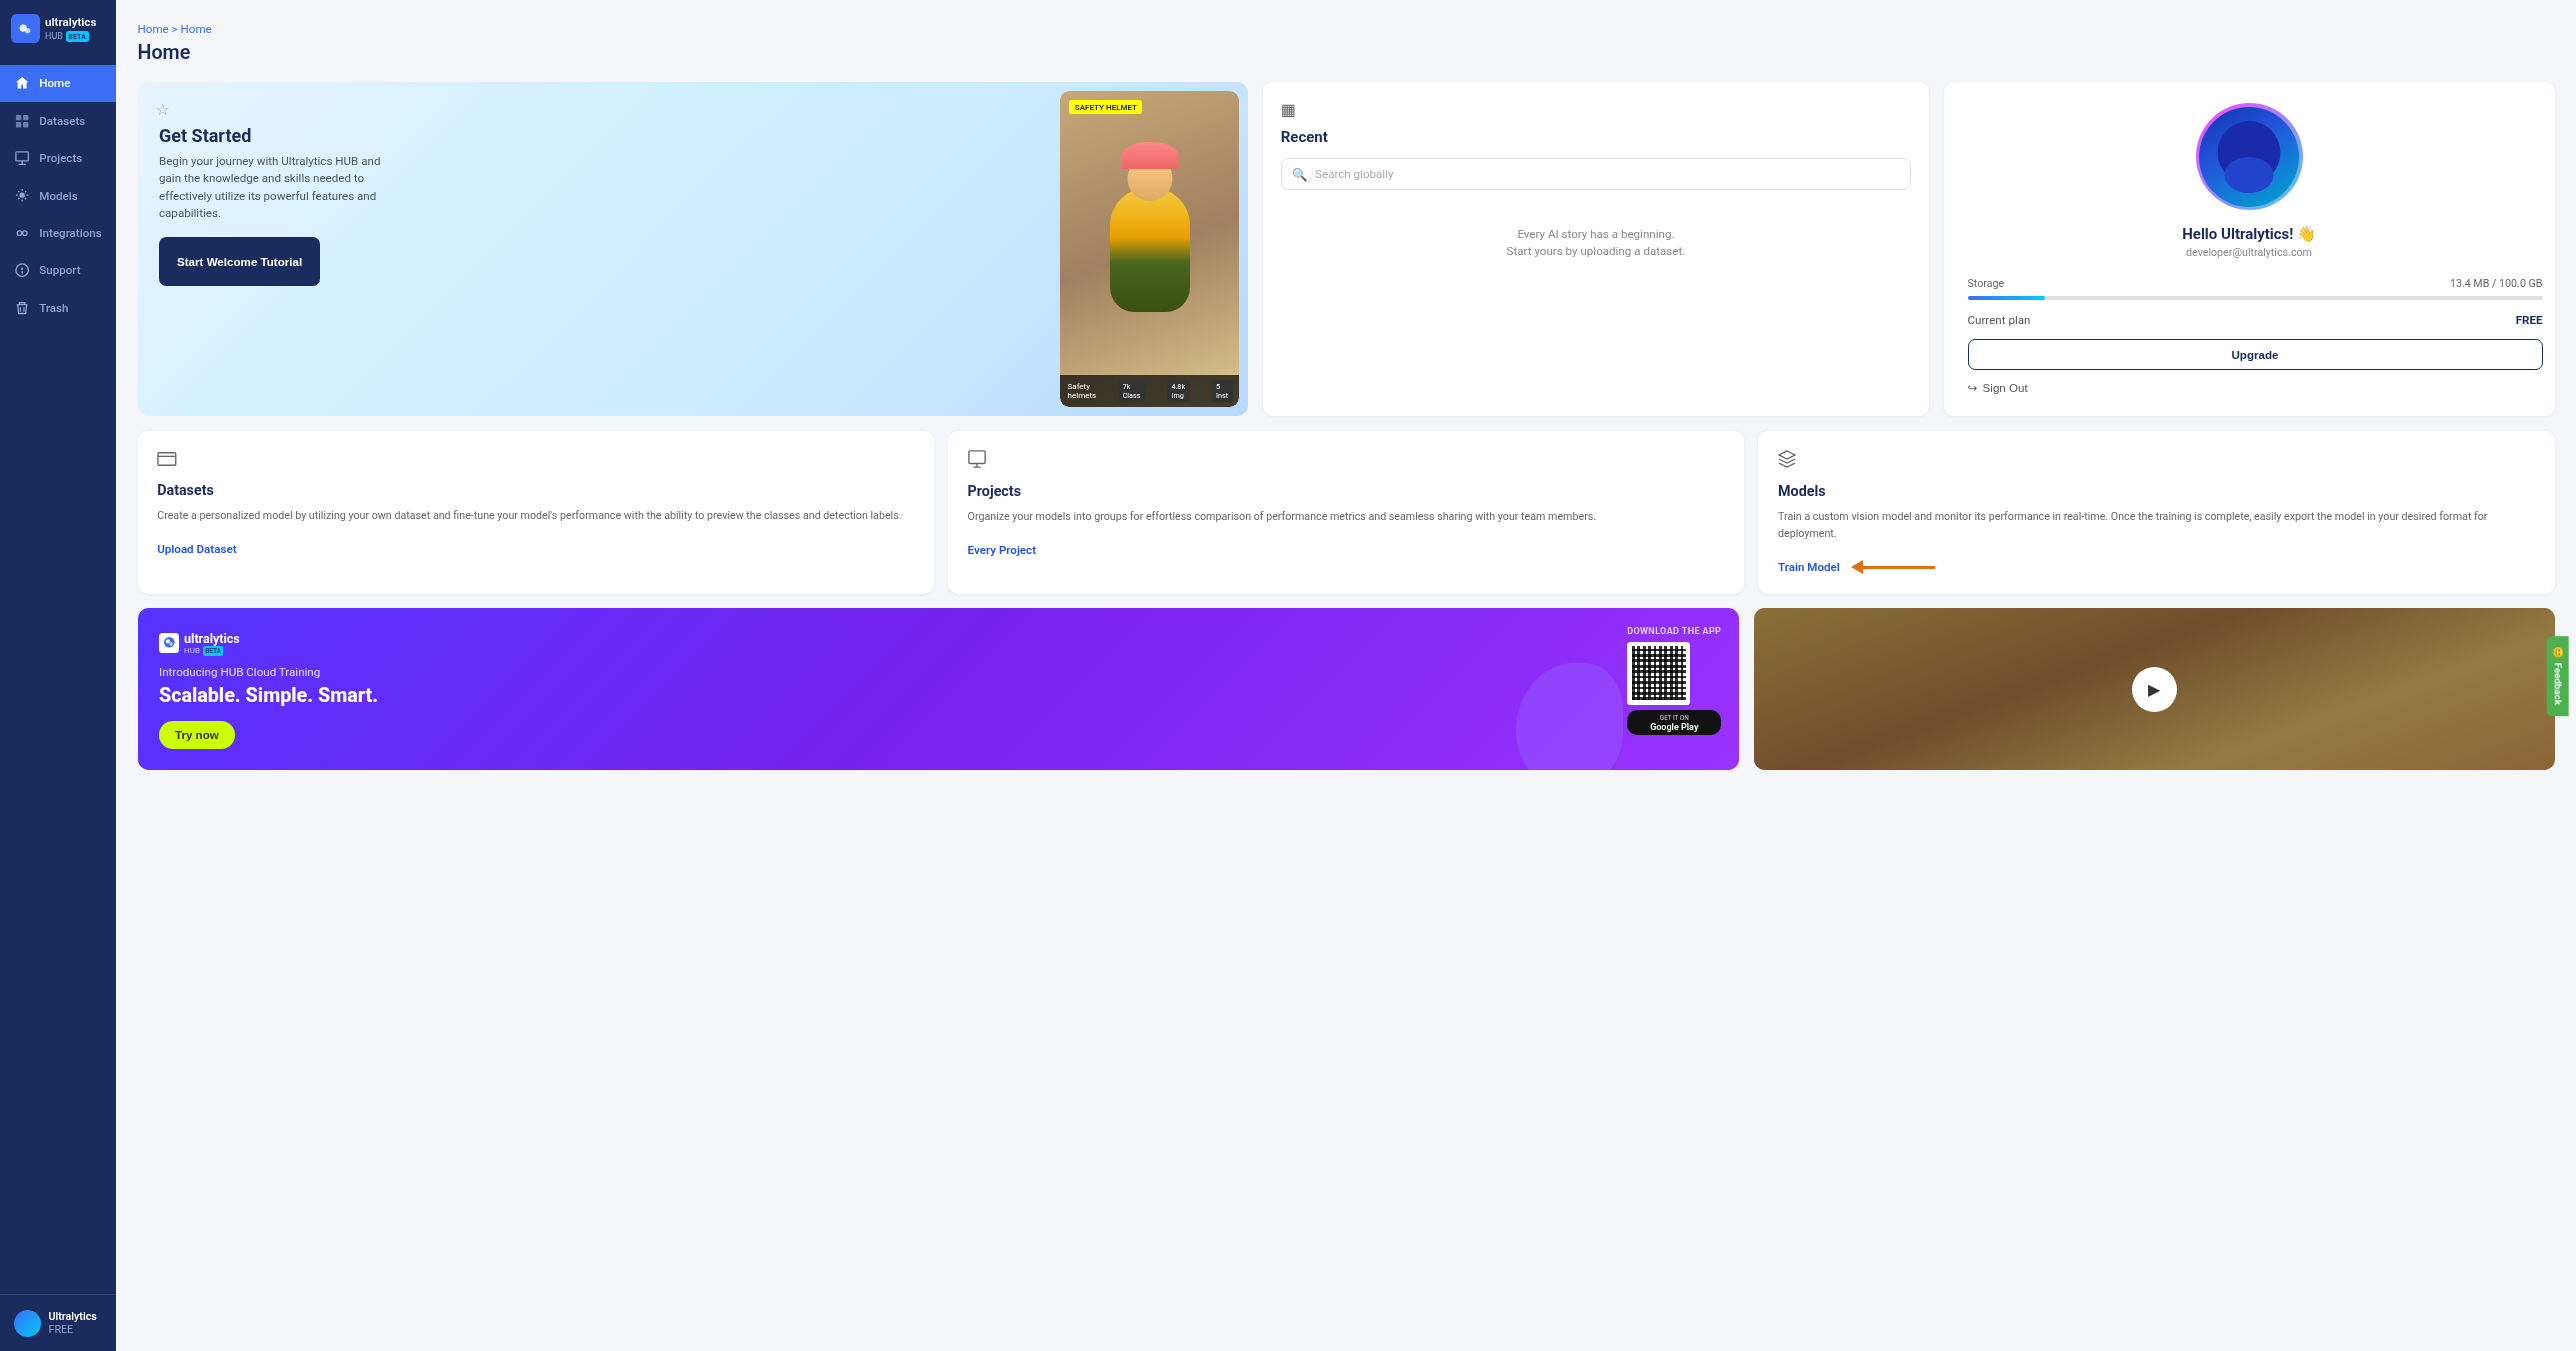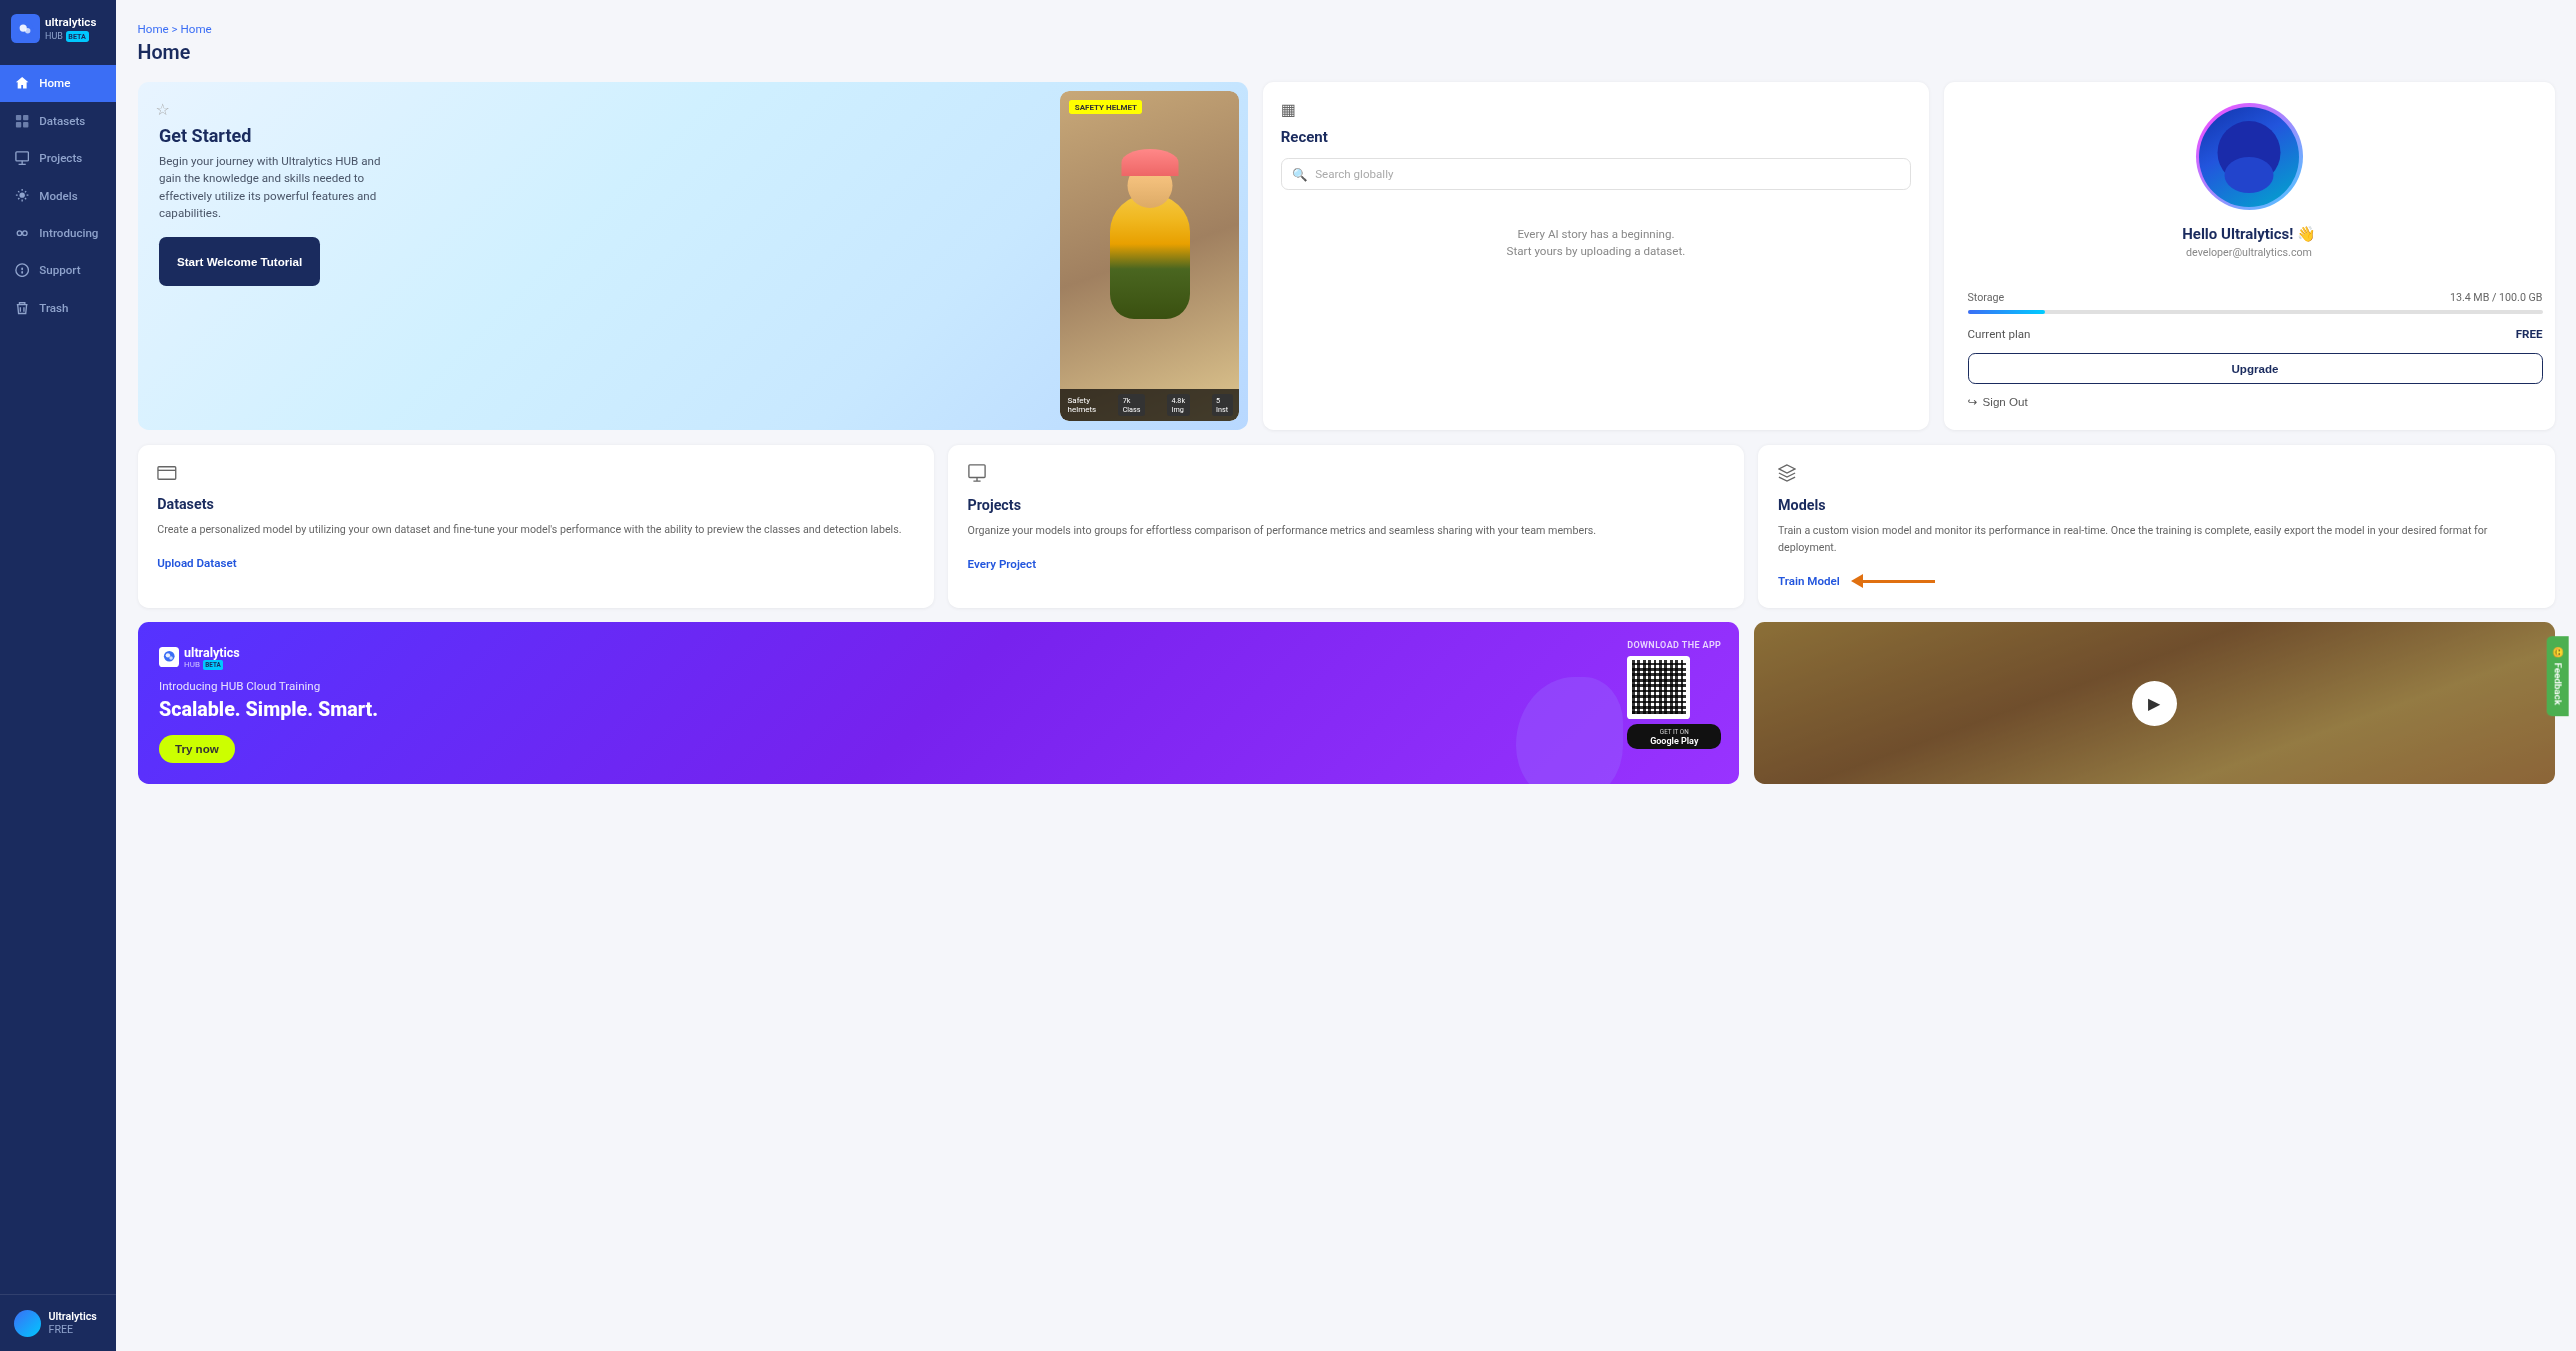--- a/index.html
+++ b/index.html
@@ -112,21 +112,21 @@
       display: flex; align-items: center; gap: 7.2px;
       border: 0.9px solid #e0e0e0; border-radius: 7.2px; padding: 7.2px 10.7px;
       font-size: 11.6px; color: #aaa;
     }
     .search-icon { color: #aaa; font-size: 12.5px; }
     .recent-empty { text-align: center; color: #888; font-size: 11.6px; margin-top: 36px; line-height: 1.5; }
 
     
     .profile-card { display: flex; flex-direction: column; align-items: center; padding: 21.5px 18px; }
     .profile-greeting { font-size: 15px; font-weight: 700; color: #1a2b5e; margin-bottom: 3.6px; }
-    .profile-email { font-size: 10.7px; color: #888; margin-bottom: 32px; }
+    .profile-email { font-size: 10.7px; color: #888; margin-bottom: 18px; }
     .storage-section { width: 100%; margin-left: 12px; }
     .storage-label { display: flex; justify-content: space-between; font-size: 10.7px; color: #666; margin-bottom: 5.4px; }
     .storage-bar { height: 4.5px; background: #e0e0e0; border-radius: 2.7px; margin-bottom: 12.5px; }
     .storage-bar-fill { height: 100%; width: 13.4%; background: linear-gradient(90deg, #3b6ef5, #00ccff); border-radius: 2.7px; }
     .plan-section { display: flex; justify-content: space-between; align-items: center; width: 100%; font-size: 11.6px; color: #555; margin-bottom: 12.5px; }
     .plan-badge { font-weight: 700; color: #1a2b5e; }
     .btn-upgrade {
       width: 100%; border: 1.3px solid #1a2b5e; background: white;
       color: #1a2b5e; border-radius: 7.2px; padding: 8px; font-size: 11.6px;
       font-weight: 600; cursor: pointer; margin-bottom: 10.7px;
@@ -287,21 +287,21 @@
       <span>Models</span>
     </div>
     <div class="nav-item">
       <div class="nav-icon">
         <svg width="14.3" height="14.3" viewBox="0 0 16 16" fill="currentColor">
           <circle cx="5" cy="8" r="2.5" fill="none" stroke="currentColor" stroke-width="1.5"></circle>
           <circle cx="11" cy="8" r="2.5" fill="none" stroke="currentColor" stroke-width="1.5"></circle>
           <path d="M7.5 8h1" stroke="currentColor" stroke-width="1.5"></path>
         </svg>
       </div>
-      <span>Introducing</span>
+      <span>Integrations</span>
     </div>
     <div class="nav-item">
       <div class="nav-icon">
         <svg width="14.3" height="14.3" viewBox="0 0 16 16" fill="currentColor">
           <circle cx="8" cy="8" r="7" fill="none" stroke="currentColor" stroke-width="1.5"></circle>
           <path d="M8 6v1M8 10v1" stroke="currentColor" stroke-width="2" stroke-linecap="round"></path>
         </svg>
       </div>
       <span>Support</span>
     </div>

